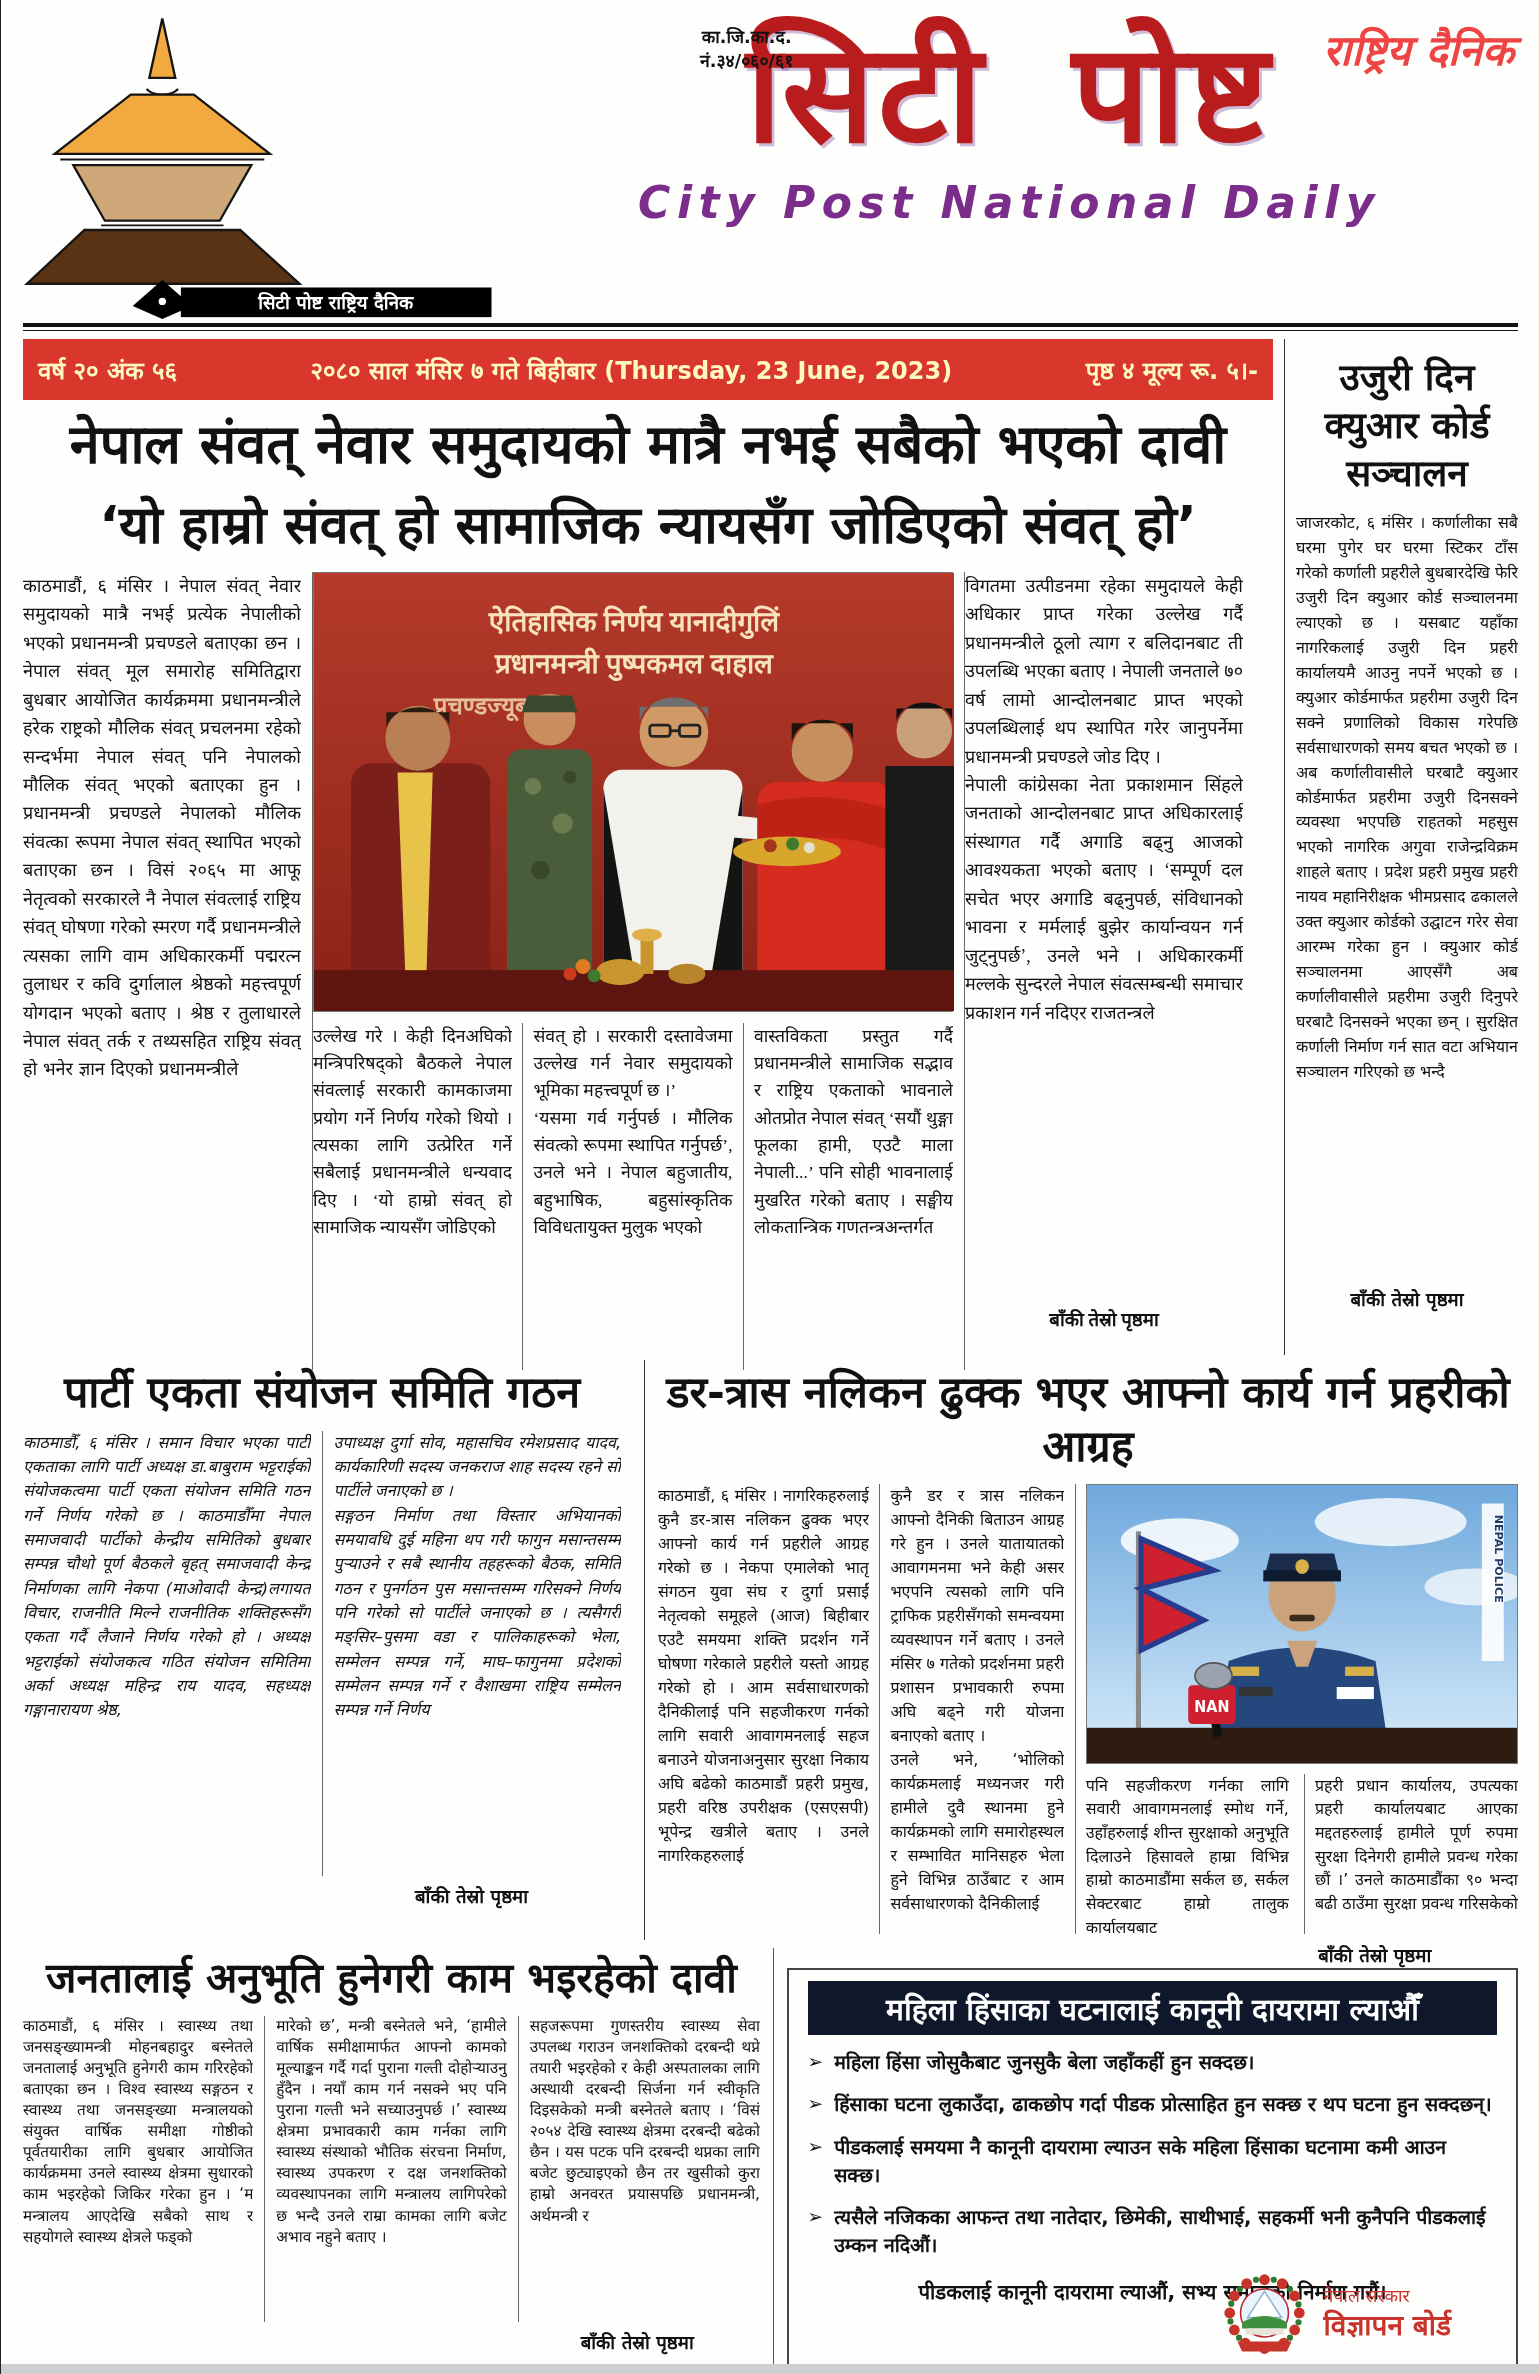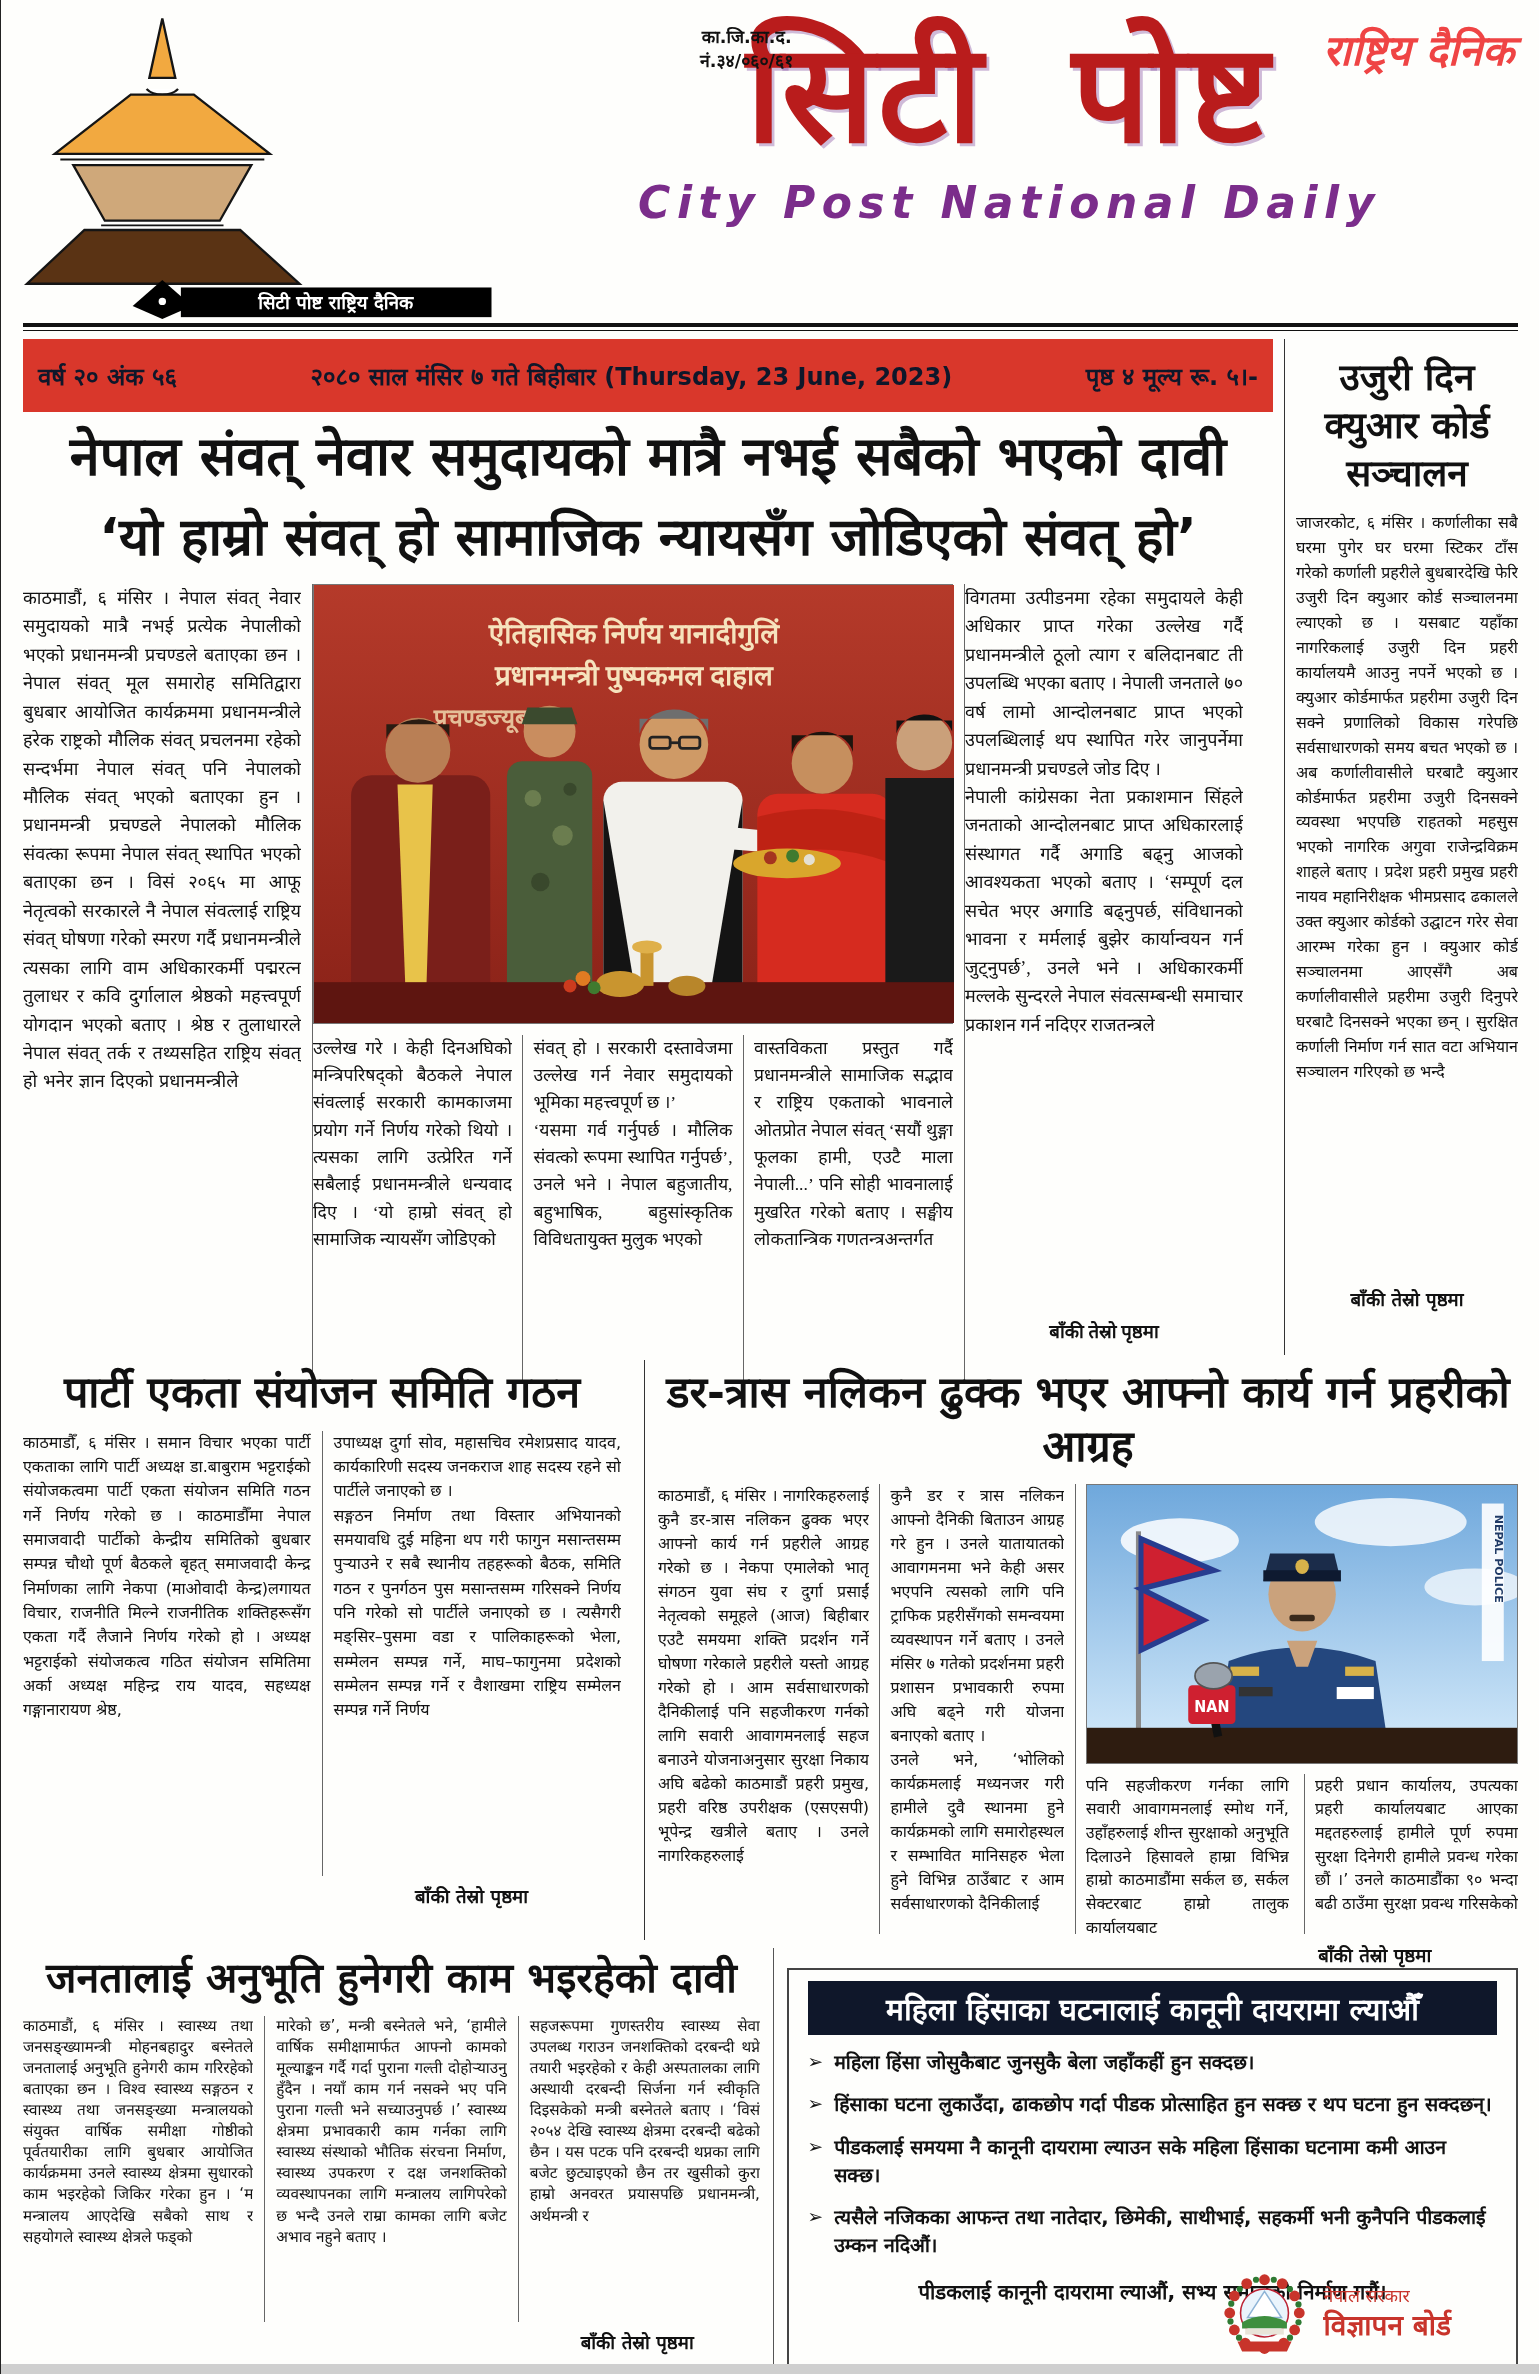--- a/index.html
+++ b/index.html
@@ -17,40 +17,40 @@
             text-shadow:2.8px 2.8px 0 rgba(120,60,150,.35);font-family:Liberation Mono, monospace;}
   .np-sub{color:#7b2d8b;font-size:44px;font-weight:bold;font-style:italic;letter-spacing:6.5px;margin-top:-13px;}
   .hr2{border-top:4.6px solid #111;border-bottom:1.9px solid #111;height:3.7px;margin:3.7px 0 7.4px 0;}
   
   .jtext{text-align:justify;white-space:pre-line;overflow:hidden;}
   .cont{font-weight:bold;font-size:18.6px;text-align:center;}
   h1,h2{margin:16px;}
   
   .row-a{display:flex;height:1016px;}
   .main-left{width:1250px;flex:none;padding-right:11px;border-right:1.9px solid #333;}
-  .dateline{background:#d9372b;color:#0f172a;font-weight:bold;font-size:24px;padding:20px 15px;
+  .dateline{background:#d9372b;color:#fef9c3;font-weight:bold;font-size:24px;padding:14px 15px;
             display:flex;justify-content:space-between;align-items:flex-end;}
   .lead-h1{font-size:54px;font-weight:bold;text-align:center;margin-top:13px;line-height:1.2;}
   .lead-h2{font-size:52px;font-weight:bold;text-align:center;margin-top:3.7px;line-height:1.2;}
   .lead-cols{display:flex;height:798px;margin-top:13px;}
   .lead-cols>*+*{border-left:0.9px solid #666;margin-left:11px;font-family:Liberation Serif, serif;}
   .colw{width:278px;flex:none;font-size:18px;line-height:1.58;}
   .mid{width:640px;flex:none;display:flex;flex-direction:column;}
   .photo1{height:438px;flex:none;border:0.9px solid #777;}
   .mid-cols{display:flex;flex:1;margin-top:11px;min-height:0;}
   .mid-cols>*+*{border-left:0.9px solid #666;padding-left:10.2px;margin-left:10.2px;}
   .mid-cols .mcol{flex:1;font-size:17.6px;line-height:1.55;}
   .sidebar{flex:1;padding-left:11px;}
   .sb-title{font-size:37px;font-weight:bold;text-align:center;line-height:1.3;margin:15px 0 13px 0;}
   .sb-body{font-size:16px;line-height:1.56;height:775px;}
   
   .row-b{display:flex;height:580px;margin-top:5.6px;}
   .party{width:598px;flex:none;border-right:1.9px solid #333;padding-right:23px;}
   .sec-h{font-size:43px;font-weight:bold;text-align:center;line-height:1.25;margin:5.6px 0 11px 0;}
-  .party-cols{display:flex;height:445px;}
+  .party-cols{display:flex;height:445px;font-style:italic;}
   .party-cols>*+*{border-left:0.9px solid #666;padding-left:11px;margin-left:11px;}
   .party-cols .pcol{flex:1;font-size:16px;line-height:1.52;}
   .controw{display:flex;margin-top:7.4px;}
   .controw>div{flex:1;}
   .police{flex:1;padding-left:13px;}
   .police-body{display:flex;height:450px;}
   .police-body>*+*{border-left:0.9px solid #666;padding-left:10.2px;margin-left:10.2px;}
   .pa{width:211px;flex:none;font-size:16px;line-height:1.5;}
   .pb{width:174px;flex:none;font-size:16px;line-height:1.5;}
   .pright{flex:1;display:flex;flex-direction:column;min-width:0;}

